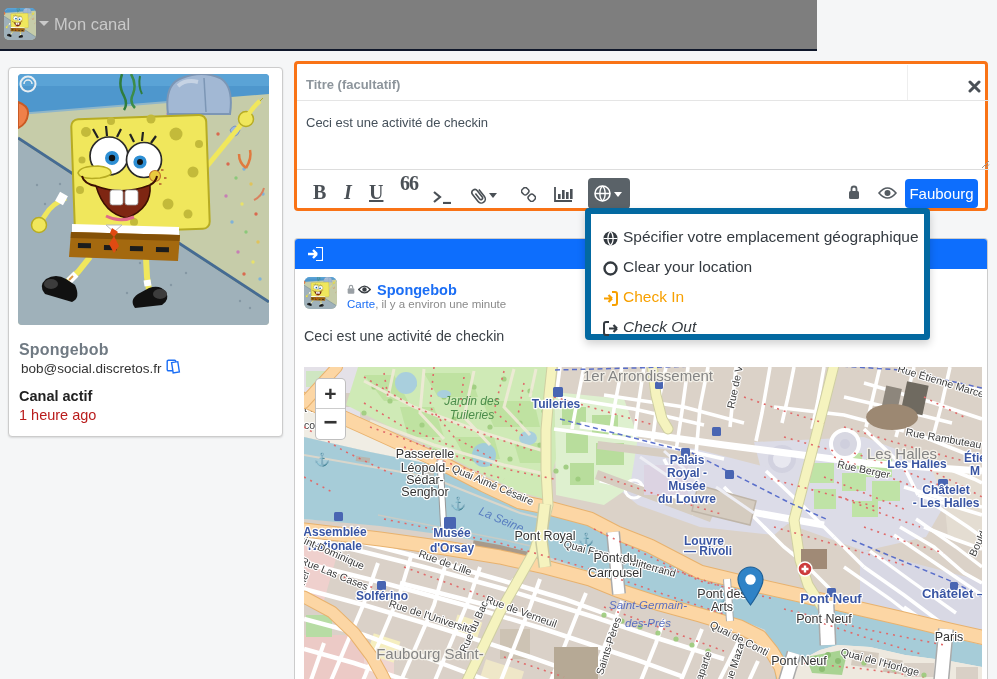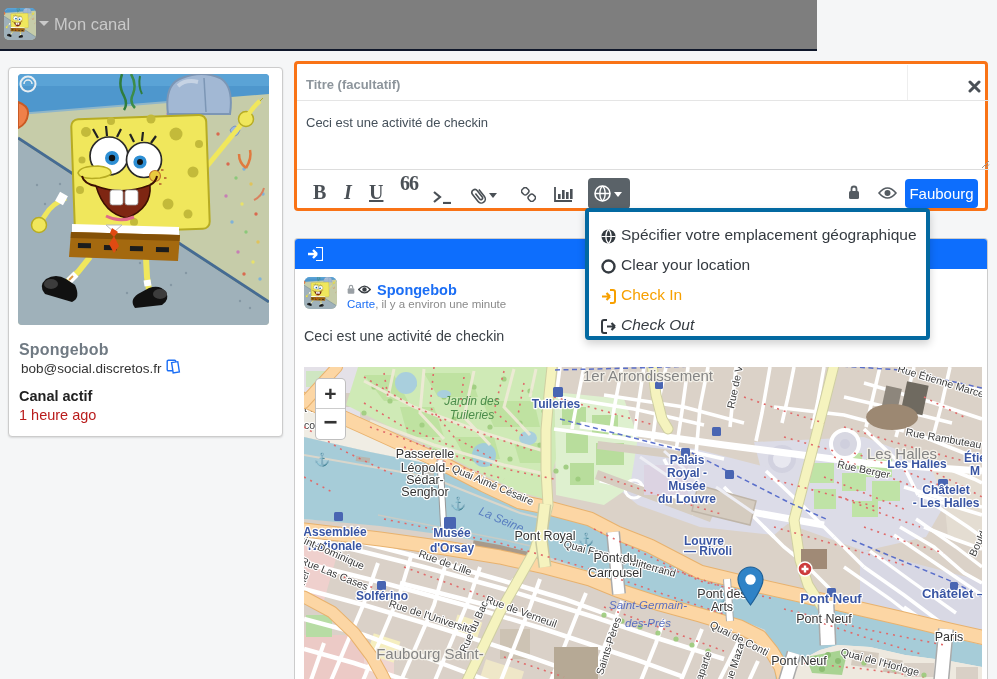--- a/index.html
+++ b/index.html
@@ -711,21 +711,21 @@
           <path d="M12.5,0 C5.6,0 0,5.6 0,12.5 C0,21 12.5,38 12.5,38 C12.5,38 25,21 25,12.5 C25,5.6 19.4,0 12.5,0 Z" fill="#2f83c7" stroke="#1d5f96" stroke-width="1.2"></path>
           <circle cx="12.5" cy="12.5" r="5.2" fill="#fff"></circle>
         </g>
       </svg>
       <div class="abs" style="left:11px;top:11px;width:31px;height:62px;background:#fff;border:1.5px solid rgba(0,0,0,0.25);border-radius:5px;">
         <div style="height:30px;text-align:center;font-size:21px;font-weight:bold;color:#333;line-height:30px;border-bottom:1px solid #ccc;">+</div>
         <div style="height:29px;text-align:center;font-size:24px;font-weight:bold;color:#333;line-height:26px;">−</div>
       </div>
     </div>
   </div>
-<div class="abs" style="left:585px;top:208px;width:345px;height:132px;background:#fff;border:4px solid #0369a1;border-radius:4px;box-shadow:0 4px 8px rgba(0,0,0,0.18);">
+<div class="abs" style="left:585px;top:208px;width:345px;height:132px;background:#fff;border:6px solid #0369a1;border-radius:4px;box-shadow:0 4px 8px rgba(0,0,0,0.18);">
     <div class="abs" style="left:12px;top:14px;width:320px;height:22px;font-size:15.5px;color:#343a40;">
       <svg style="position:absolute;left:0;top:3px" width="15" height="15" viewBox="0 0 17 17">
         <circle cx="8.5" cy="8.5" r="8" fill="#343a40"></circle>
         <path d="M0.5,8.5 L16.5,8.5 M8.5,0.5 C4.5,4 4.5,13 8.5,16.5 M8.5,0.5 C12.5,4 12.5,13 8.5,16.5" stroke="#fff" stroke-width="1.3" fill="none"></path>
       </svg>
       <span style="position:absolute;left:20px;top:0">Spécifier votre emplacement géographique</span>
     </div>
     <div class="abs" style="left:12px;top:44px;width:320px;height:22px;font-size:15.5px;color:#343a40;">
       <svg style="position:absolute;left:0;top:3px" width="15" height="15" viewBox="0 0 15 15">
         <circle cx="7.5" cy="7.5" r="6" fill="none" stroke="#343a40" stroke-width="2.4"></circle>

